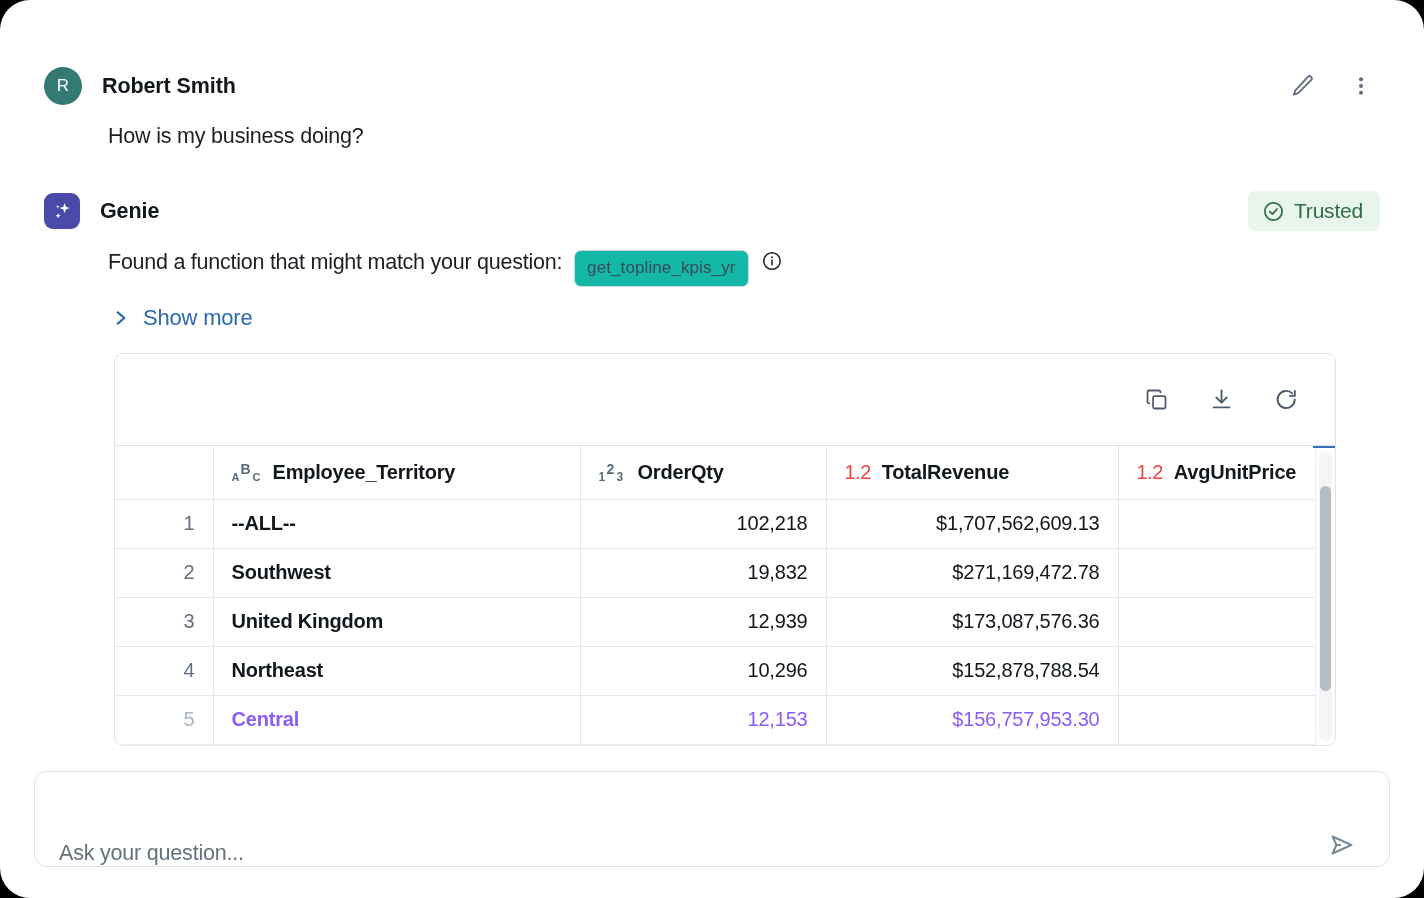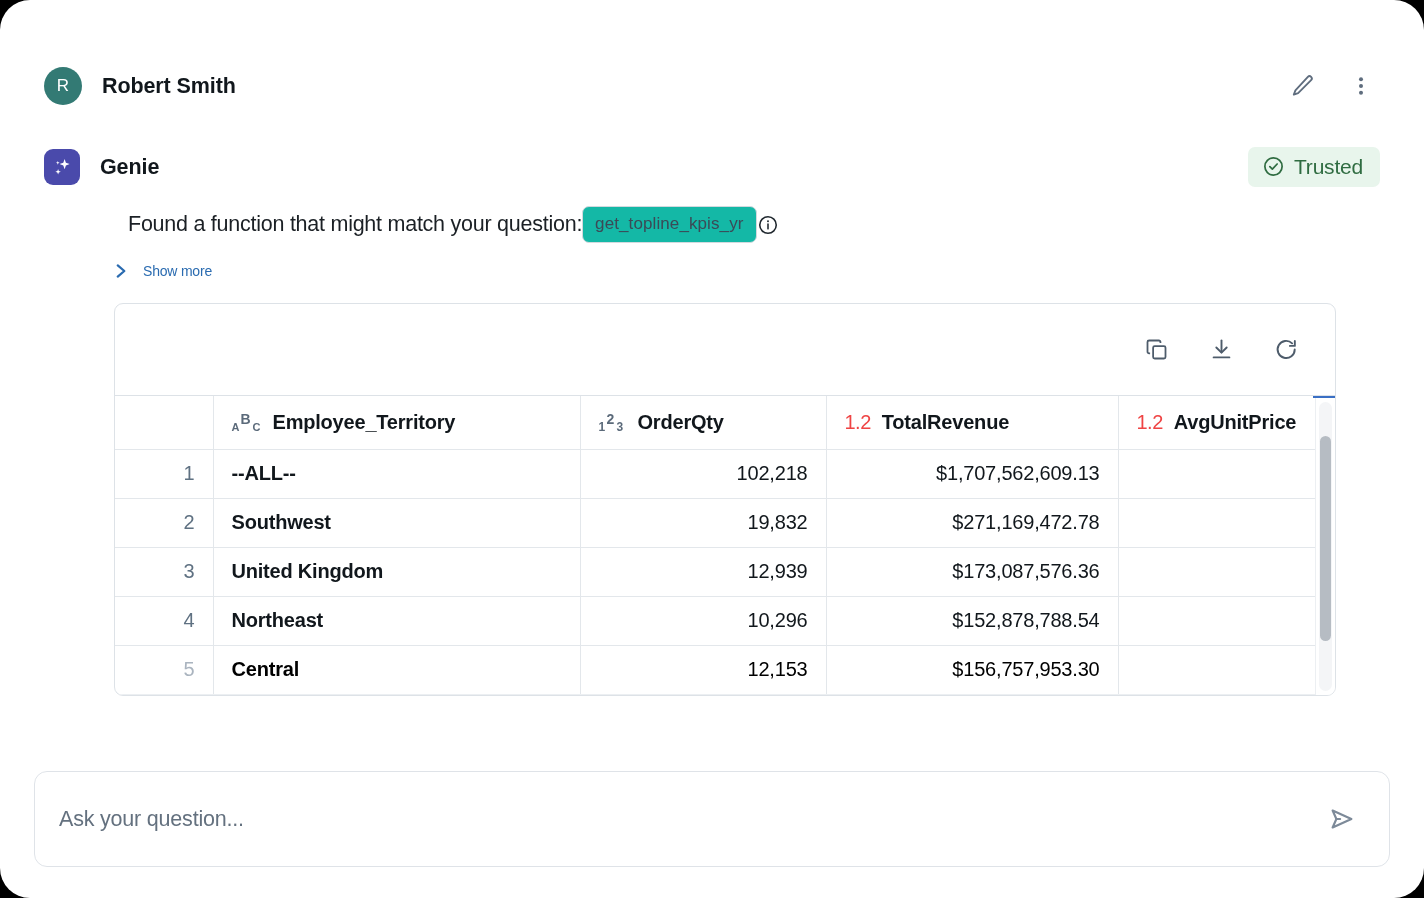--- a/index.html
+++ b/index.html
@@ -93,34 +93,35 @@
     letter-spacing: -.2px;
   }
 
   
   .badge-trusted {
     position: absolute;
     right: 0;
     top: 50%;
     transform: translateY(-50%);
     display: flex;
+    align-items: center;
     gap: 9px;
     background: #e8f5ec;
     border-radius: 7px;
     padding: 8px 17px 8px 14px;
     color: #2f6c41;
     font-size: 21px;
     letter-spacing: -.2px;
   }
 
   
   .found-line {
     display: flex;
-    align-items: center;
-    margin-left: 84px;
+    margin-left: 64px;
+    gap: 12px;
   }
   .found-text {
     font-size: 21.5px;
     color: #1b2025;
     letter-spacing: -.25px;
   }
   .fn-chip {
     font-family: Liberation Sans, sans-serif;
     font-size: 17px;
     color: #3b4a57;
@@ -134,21 +135,21 @@
   .info-icon { color: #1f272e; display:flex; cursor: pointer; }
 
   
   .show-more {
     display: flex;
     align-items: center;
     gap: 14px;
     margin-left: 70px;
     margin-top: 18px;
     color: #2a6bb0;
-    font-size: 14px;
+    font-size: 22px;
     cursor: pointer;
     letter-spacing: -.2px;
   }
   .chev { display:flex; }
 
   
   .result-card {
     margin-left: 70px;
     margin-top: 22px;
     margin-right: 44px;
@@ -240,21 +241,21 @@
   .ty-123 .n3 { font-size: 12px; left: 18px; top: 9px; }
 
   .ty-dec {
     color: #ef4444;
     font-size: 20px;
     font-weight: normal;
     flex: 0 0 auto;
     letter-spacing: -.5px;
   }
 
-  tr.faded td { color: #000000; border-bottom-color: #eceff2; }
+  tr.faded td { color: #8b5cf6; border-bottom-color: #eceff2; }
   tr.faded td.col-idx { color: #aab4bf; }
 
   
   .vscroll {
     position: absolute;
     right: 3px;
     top: 6px;
     width: 13px;
     bottom: 4px;
     background: #f4f5f7;
@@ -289,21 +290,21 @@
   .composer {
     position: absolute;
     left: 34px;
     right: 34px;
     bottom: 31px;
     height: 96px;
     background: #ffffff;
     border: 1px solid #dfe3e8;
     border-radius: 13px;
     display: flex;
-    align-items: center;
+    align-items: flex-end;
     padding: 0 26px 0 24px;
   }
   .composer-input {
     flex: 1 1 auto;
     border: none;
     outline: none;
     font-family: "Liberation Sans", sans-serif;
     font-size: 21.5px;
     color: #1b2025;
     background: transparent;
@@ -349,20 +350,21 @@
         <button class="icon-btn" title="More">
           <svg width="24" height="24" viewBox="0 0 24 24" fill="currentColor">
             <circle cx="12" cy="5.2" r="2"></circle>
               <circle cx="12" cy="12" r="2"></circle>
               <circle cx="12" cy="18.8" r="2"></circle>
           </svg>
         </button>
       </div>
     </div>
 
+    <div class="msg-body" style="margin-top:19px;">How is my business doing?</div>
 
     <div class="msg-head" style="margin-top:44px;">
       <div class="avatar-genie">
         <svg width="23" height="23" viewBox="0 0 24 24" fill="#ffffff">
           <path d="M14.2 3.2l1.35 3.9 3.9 1.35-3.9 1.35-1.35 3.9-1.35-3.9-3.9-1.35 3.9-1.35z"></path>
           <path d="M7.4 13.6l.75 2.1 2.1.75-2.1.75-.75 2.1-.75-2.1-2.1-.75 2.1-.75z"></path>
           <path d="M7.1 5.2l.5 1.4 1.4.5-1.4.5-.5 1.4-.5-1.4-1.4-.5 1.4-.5z"></path>
         </svg>
       </div>
       <div class="sender-name">Genie</div>

